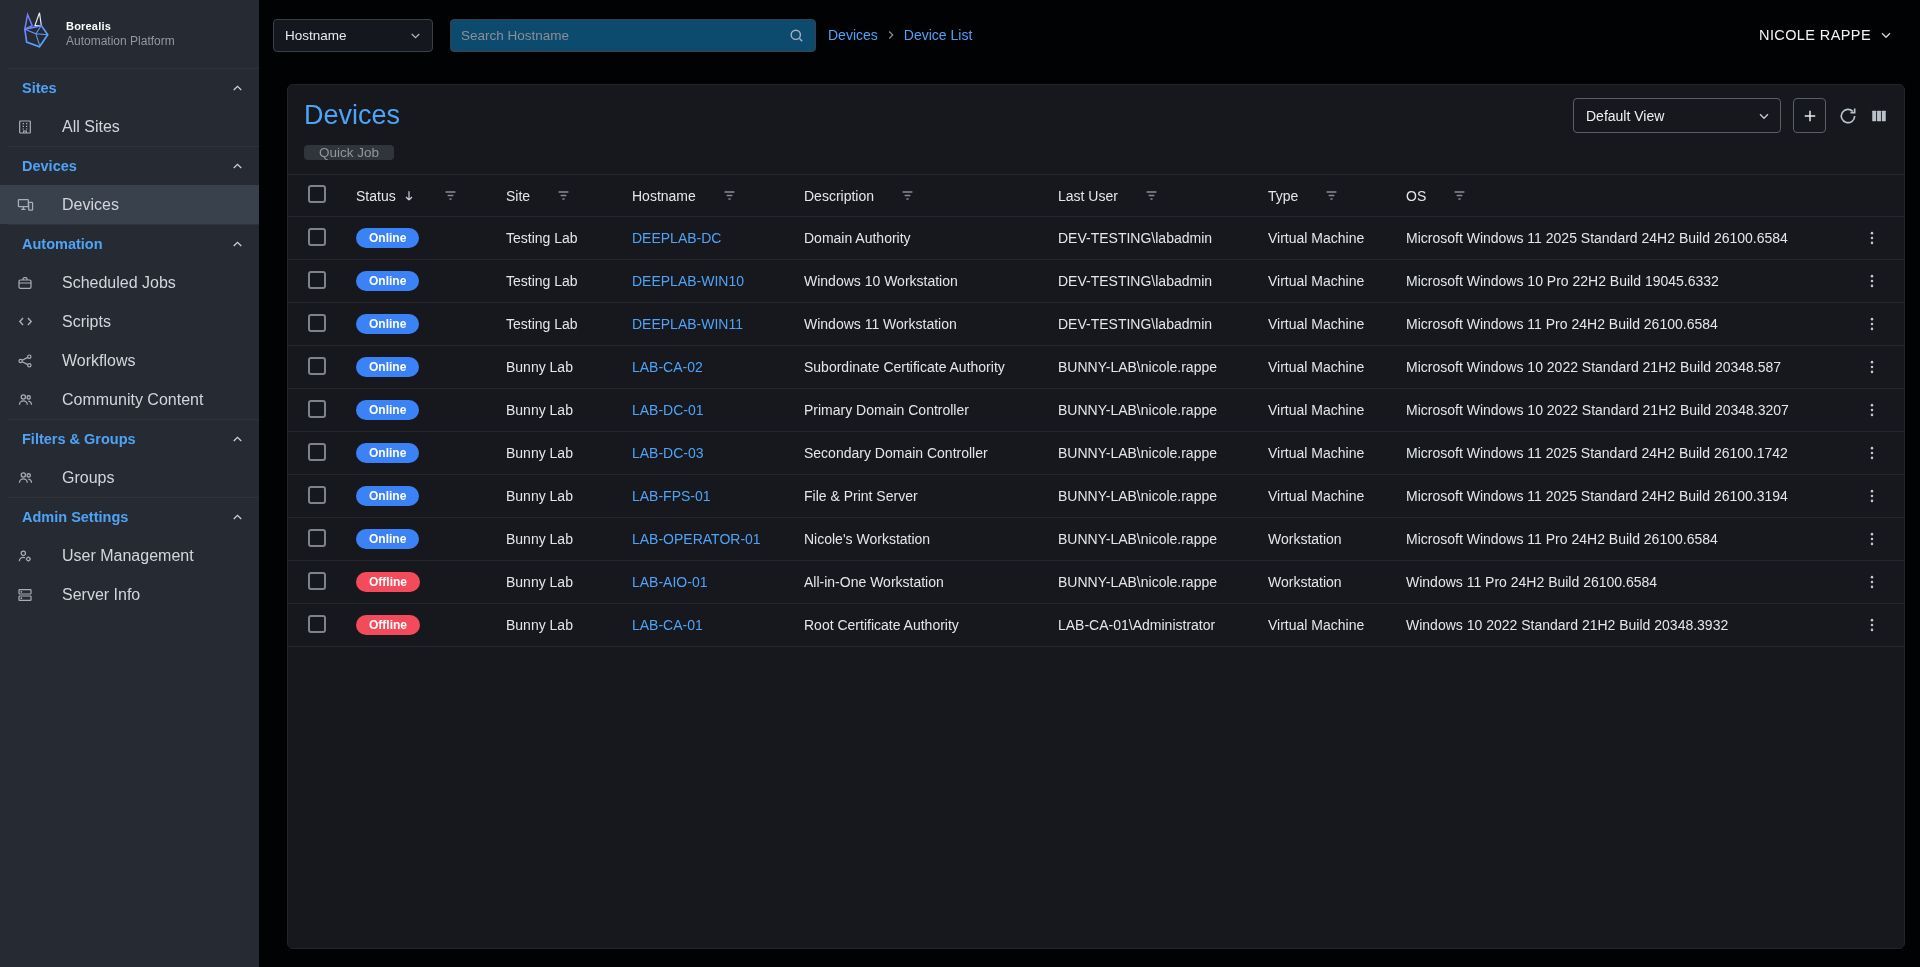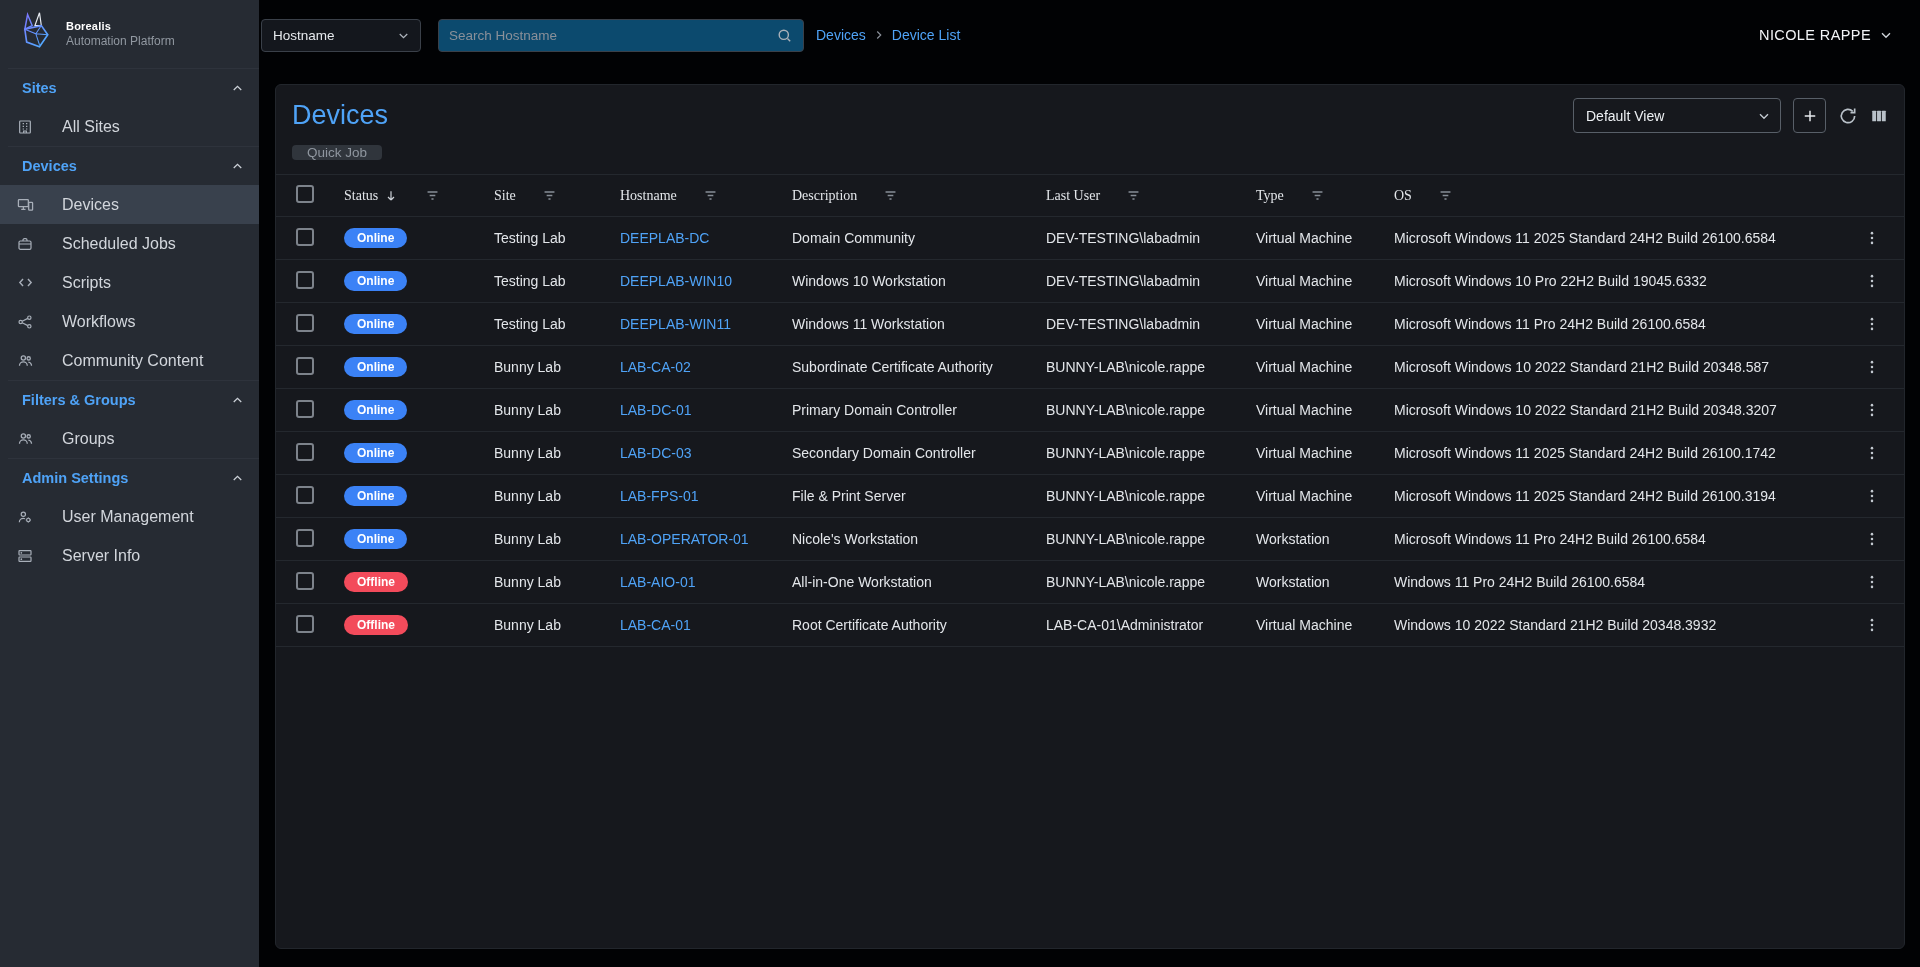--- a/index.html
+++ b/index.html
@@ -16,21 +16,21 @@
   .section-header { display: flex; align-items: center; justify-content: space-between; height: 39px;
     padding: 0 14px; color: #4fa3f7; font-size: 14.5px; font-weight: 700; cursor: pointer;
     border-top: 1px solid #2e333c; margin-left: 8px; }
   .chev { color: #ccd1d8; display: flex; }
   .nav-item { display: flex; align-items: center; gap: 28px; height: 39px; padding: 0 16px;
     font-size: 16px; color: #d2d6dc; cursor: pointer; }
   .nav-item .ic { color: #a8afb9; display: flex; width: 18px; justify-content: center; }
   .nav-item.active { background: #39414d; }
 
   
-  .right { flex: 1; display: flex; flex-direction: column; height: 100%; min-width: 0; }
+  .right { flex: 1; display: flex; flex-direction: column; height: 100%; min-width: 0; margin-left: 12px; }
 
   
   .topbar { height: 70px; display: flex; align-items: center; padding: 0 26px 0 2px; flex: 0 0 70px; }
   .host-select { display: flex; align-items: center; justify-content: space-between; width: 160px; height: 33px;
     background: #14171d; border: 1px solid #3a4049; border-radius: 4px; padding: 0 9px 0 11px;
     font-size: 13.5px; color: #e6e9ed; cursor: pointer; }
   .host-select .chev { color: #aeb4bc; }
   .searchbox { display: flex; align-items: center; width: 366px; height: 33px; margin-left: 17px;
     background: #0c4a6e; border: 1px solid #3a4049; border-radius: 4px; padding: 0 10px; }
   .searchbox input { flex: 1; background: transparent; border: none; outline: none; color: #dfe3e8;
@@ -60,21 +60,21 @@
     background: #30353c; color: #8f969f; border: none; border-radius: 4px; font-size: 13.5px;
     font-family: inherit; cursor: pointer; }
 
   
   .table { display: flex; flex-direction: column; margin-top: 8px; }
   .thead, .trow { display: grid;
     grid-template-columns: 48px 150px 126px 172px 254px 210px 138px 1fr 48px;
     align-items: center; height: 43px; padding: 0 8px 0 20px; border-bottom: 1px solid #24282e; }
   .thead { border-top: 1px solid #24282e; }
   .cell { font-size: 14px; color: #e3e6ea; white-space: nowrap; overflow: hidden; text-overflow: ellipsis; }
-  .head { display: flex; align-items: center; font-weight: 400; font-family: Liberation Serif, serif; }
+  .head { display: flex; align-items: center; font-weight: 400; }
   .head .sort { margin-left: 5px; display: flex; color: #ced3d9; }
   .head .filter { margin-left: 25px; display: flex; color: #868d96; cursor: pointer; }
   .checkbox { display: inline-block; width: 18px; height: 18px; border: 2px solid #7d838b;
     border-radius: 3px; background: transparent; cursor: pointer; }
   .badge { display: inline-block; padding: 3px 13px; border-radius: 12px; font-size: 12px;
     font-weight: 700; color: #ffffff; }
   .badge.online { background: #3b82f6; }
   .badge.offline { background: #f34b5b; }
   .hostlink { color: #4fa3f7; text-decoration: none; cursor: pointer; font-size: 14px; }
   .kebab { display: flex; justify-content: center; color: #c2c8cf; cursor: pointer; }
@@ -136,20 +136,28 @@
       <span class="ic">
           <svg width="17" height="17" viewBox="0 0 24 24" fill="none" stroke="currentColor" stroke-width="1.8">
             <rect x="2" y="5" width="14" height="10" rx="1"></rect>
             <path d="M6 19h6m-3-4v4"></path>
             <rect x="16.5" y="9" width="5.5" height="11" rx="1"></rect>
           </svg>
         </span>
       <span>Devices</span>
     </div>
 
+    <div class="section-header">
+      <span>Automation</span>
+      <span class="chev">
+          <svg width="15" height="15" viewBox="0 0 24 24" fill="none" stroke="currentColor" stroke-width="2">
+            <path d="M6 14.5 12 8.5l6 6"></path>
+          </svg>
+        </span>
+    </div>
     <div class="nav-item">
       <span class="ic">
           <svg width="16" height="16" viewBox="0 0 24 24" fill="none" stroke="currentColor" stroke-width="1.8">
             <rect x="3" y="7.5" width="18" height="12.5" rx="2"></rect>
             <path d="M9 7.5V6a2 2 0 0 1 2-2h2a2 2 0 0 1 2 2v1.5M3 12h18"></path>
           </svg>
         </span>
       <span>Scheduled Jobs</span>
     </div>
     <div class="nav-item">
@@ -379,21 +387,21 @@
               </span>
           </div>
           <div class="cell"></div>
         </div>
         <div id="table-body">
             <div class="trow">
     <div class="cell"><span class="checkbox"></span></div>
     <div class="cell"><span class="badge online">Online</span></div>
     <div class="cell">Testing Lab</div>
     <div class="cell"><a class="hostlink">DEEPLAB-DC</a></div>
-    <div class="cell">Domain Community</div>
+    <div class="cell">Domain Authority</div>
     <div class="cell">DEV-TESTING\labadmin</div>
     <div class="cell">Virtual Machine</div>
     <div class="cell">Microsoft Windows 11 2025 Standard 24H2 Build 26100.6584</div>
     <div class="cell kebab">
       <span style="display:flex">
                   <svg width="18" height="18" viewBox="0 0 24 24" fill="currentColor">
                     <circle cx="12" cy="5.5" r="1.7"></circle>
                     <circle cx="12" cy="12" r="1.7"></circle>
                     <circle cx="12" cy="18.5" r="1.7"></circle>
                   </svg>

